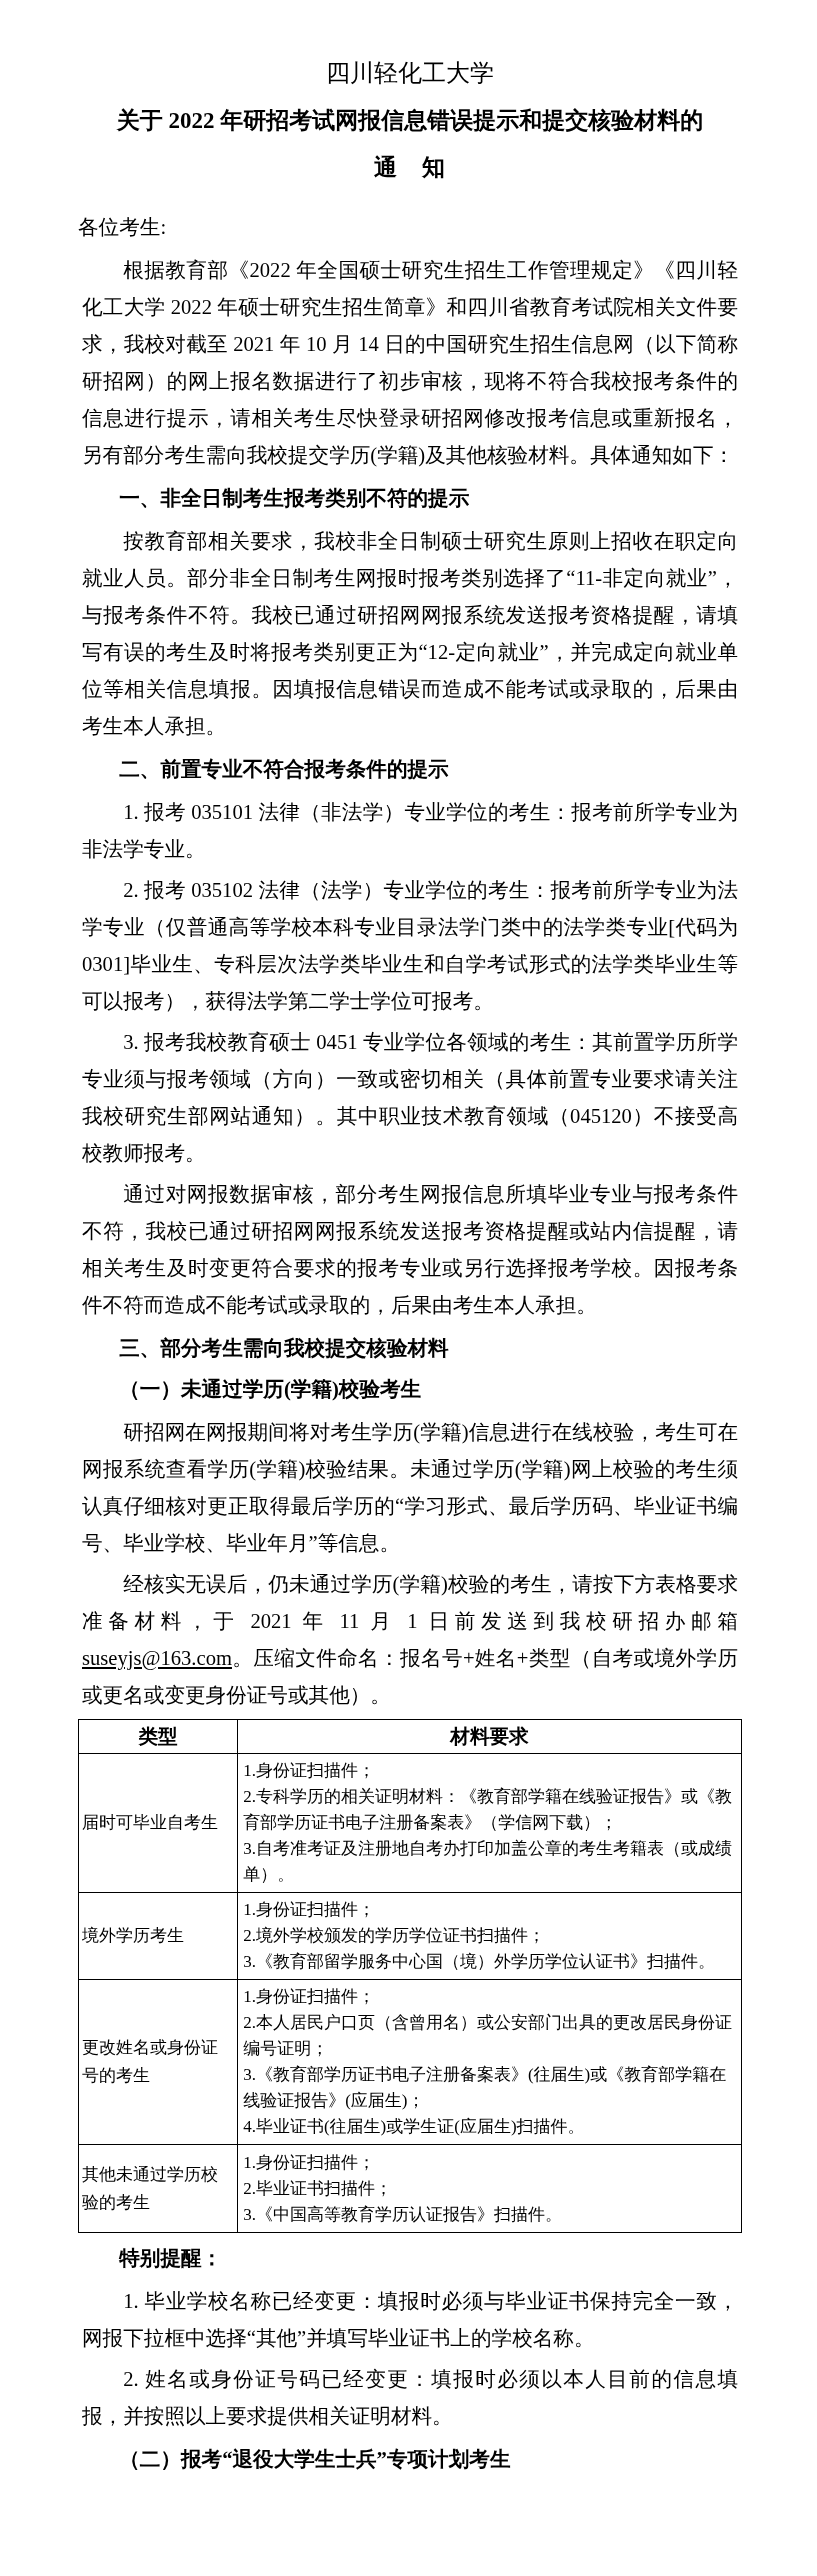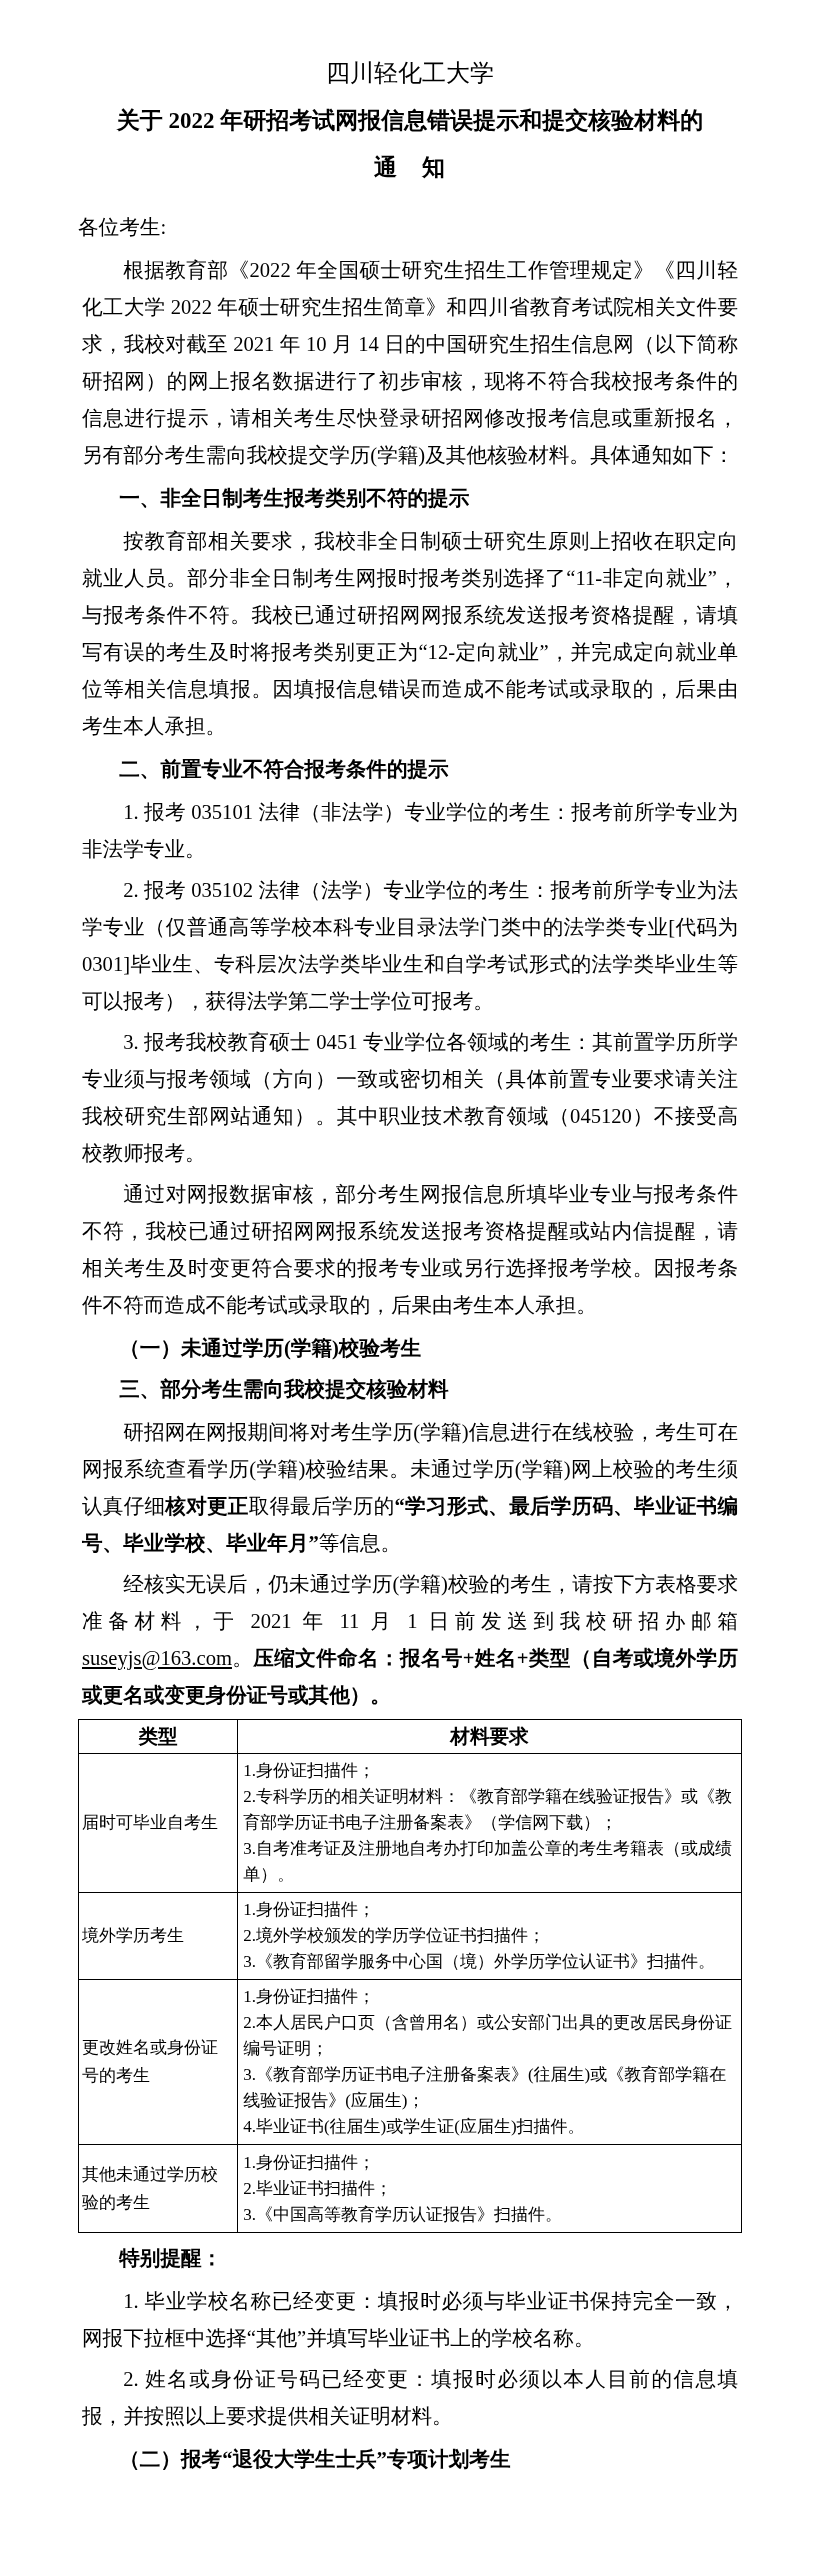--- a/index.html
+++ b/index.html
@@ -48,21 +48,21 @@
     line-height: 37px;
     text-indent: 2em;
     margin: 4px;
   }
   .heading {
     line-height: 41px;
     text-indent: 2em;
     font-weight: bold;
     margin: 0;
   }
-  .b { font-weight: bold; }
+  .b { font-weight: normal; }
   .u { text-decoration: underline; }
   .doc-table {
     width: 100%;
     border-collapse: collapse;
     border: 1.5px solid #000;
     margin: 5.2px 0 5.2px 0;
     font-size: 17px;
     table-layout: fixed;
     padding-left: 12px;
   }
@@ -104,22 +104,22 @@
   <main class="doc-body" id="doc-body">
       <div class="salutation">各位考生:</div>
       <div class="para"><span class="">根据教育部《2022 年全国硕士研究生招生工作管理规定》《四川轻化工大学 2022 年硕士研究生招生简章》和四川省教育考试院相关文件要求，我校对截至 2021 年 10 月 14 日的中国研究生招生信息网（以下简称研招网）的网上报名数据进行了初步审核，现将不符合我校报考条件的信息进行提示，请相关考生尽快登录研招网修改报考信息或重新报名，另有部分考生需向我校提交学历(学籍)及其他核验材料。具体通知如下：</span></div>
       <div class="heading">一、非全日制考生报考类别不符的提示</div>
       <div class="para"><span class="">按教育部相关要求，我校非全日制硕士研究生原则上招收在职定向就业人员。部分非全日制考生网报时报考类别选择了“11-非定向就业”，与报考条件不符。我校已通过研招网网报系统发送报考资格提醒，请填写有误的考生及时将报考类别更正为“12-定向就业”，并完成定向就业单位等相关信息填报。因填报信息错误而造成不能考试或录取的，后果由考生本人承担。</span></div>
       <div class="heading">二、前置专业不符合报考条件的提示</div>
       <div class="para"><span class="">1. 报考 035101 法律（非法学）专业学位的考生：报考前所学专业为非法学专业。</span></div>
       <div class="para"><span class="">2. 报考 035102 法律（法学）专业学位的考生：报考前所学专业为法学专业（仅普通高等学校本科专业目录法学门类中的法学类专业[代码为 0301]毕业生、专科层次法学类毕业生和自学考试形式的法学类毕业生等可以报考），获得法学第二学士学位可报考。</span></div>
       <div class="para"><span class="">3. 报考我校教育硕士 0451 专业学位各领域的考生：其前置学历所学专业须与报考领域（方向）一致或密切相关（具体前置专业要求请关注我校研究生部网站通知）。其中职业技术教育领域（045120）不接受高校教师报考。</span></div>
       <div class="para"><span class="">通过对网报数据审核，部分考生网报信息所填毕业专业与报考条件不符，我校已通过研招网网报系统发送报考资格提醒或站内信提醒，请相关考生及时变更符合要求的报考专业或另行选择报考学校。因报考条件不符而造成不能考试或录取的，后果由考生本人承担。</span></div>
+      <div class="heading">三、部分考生需向我校提交核验材料</div>
       <div class="heading">（一）未通过学历(学籍)校验考生</div>
-      <div class="heading">三、部分考生需向我校提交核验材料</div>
       <div class="para"><span class="">研招网在网报期间将对考生学历(学籍)信息进行在线校验，考生可在网报系统查看学历(学籍)校验结果。未通过学历(学籍)网上校验的考生须认真仔细</span><span class="b">核对更正</span><span class="">取得最后学历的</span><span class="b">“学习形式、最后学历码、毕业证书编号、毕业学校、毕业年月”</span><span class="">等信息。</span></div>
       <div class="para"><span class="">经核实无误后，仍未通过学历(学籍)校验的考生，请按下方表格要求准备材料，于 2021 年 11 月 1 日前发送到我校研招办邮箱 </span><span class=" u">suseyjs@163.com</span><span class="">。</span><span class="b">压缩文件命名：报名号+姓名+类型（自考或境外学历或更名或变更身份证号或其他）。</span></div>
       <table class="doc-table table1">
         <colgroup>
           <col class="col-type">
           <col>
         </colgroup>
         <thead>
           <tr>
             <th>类型</th>

